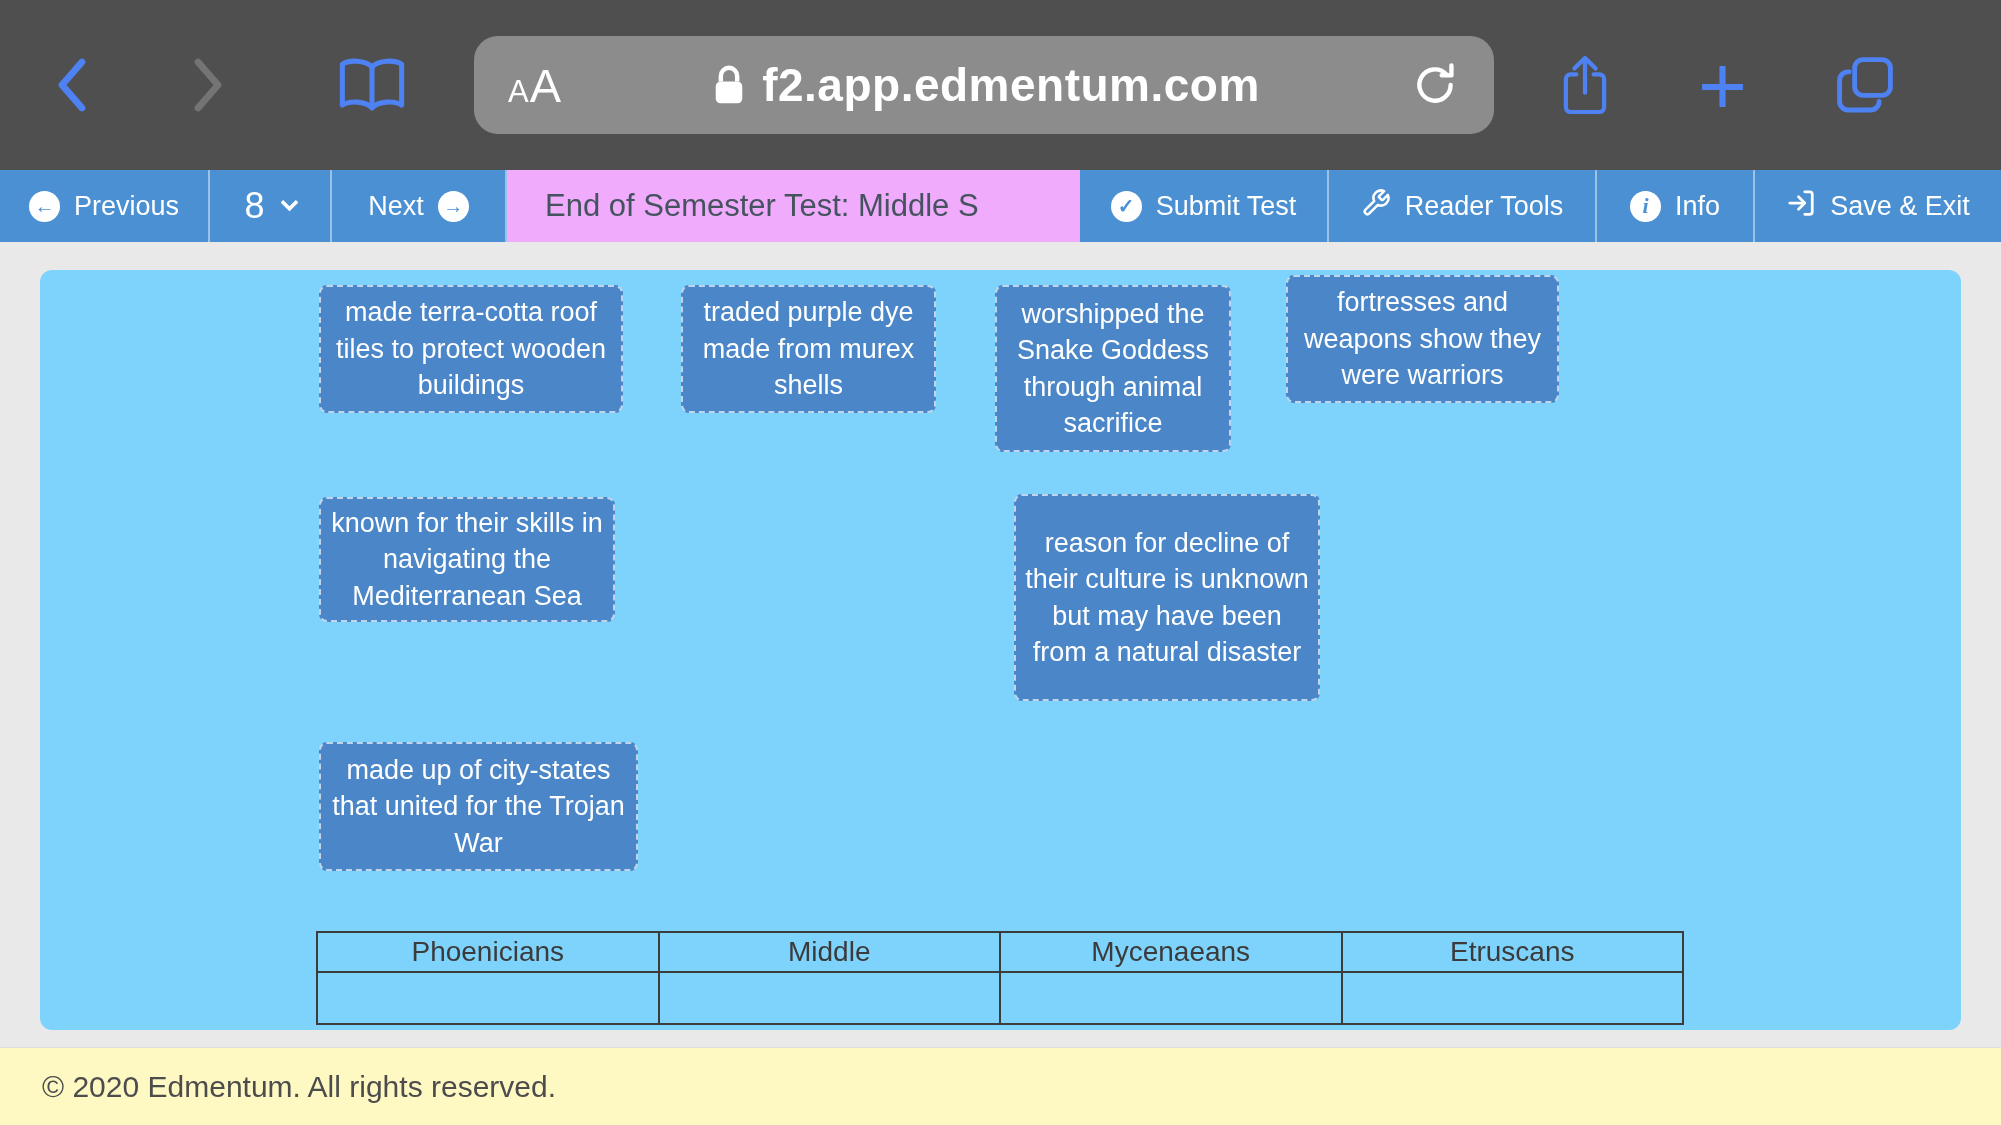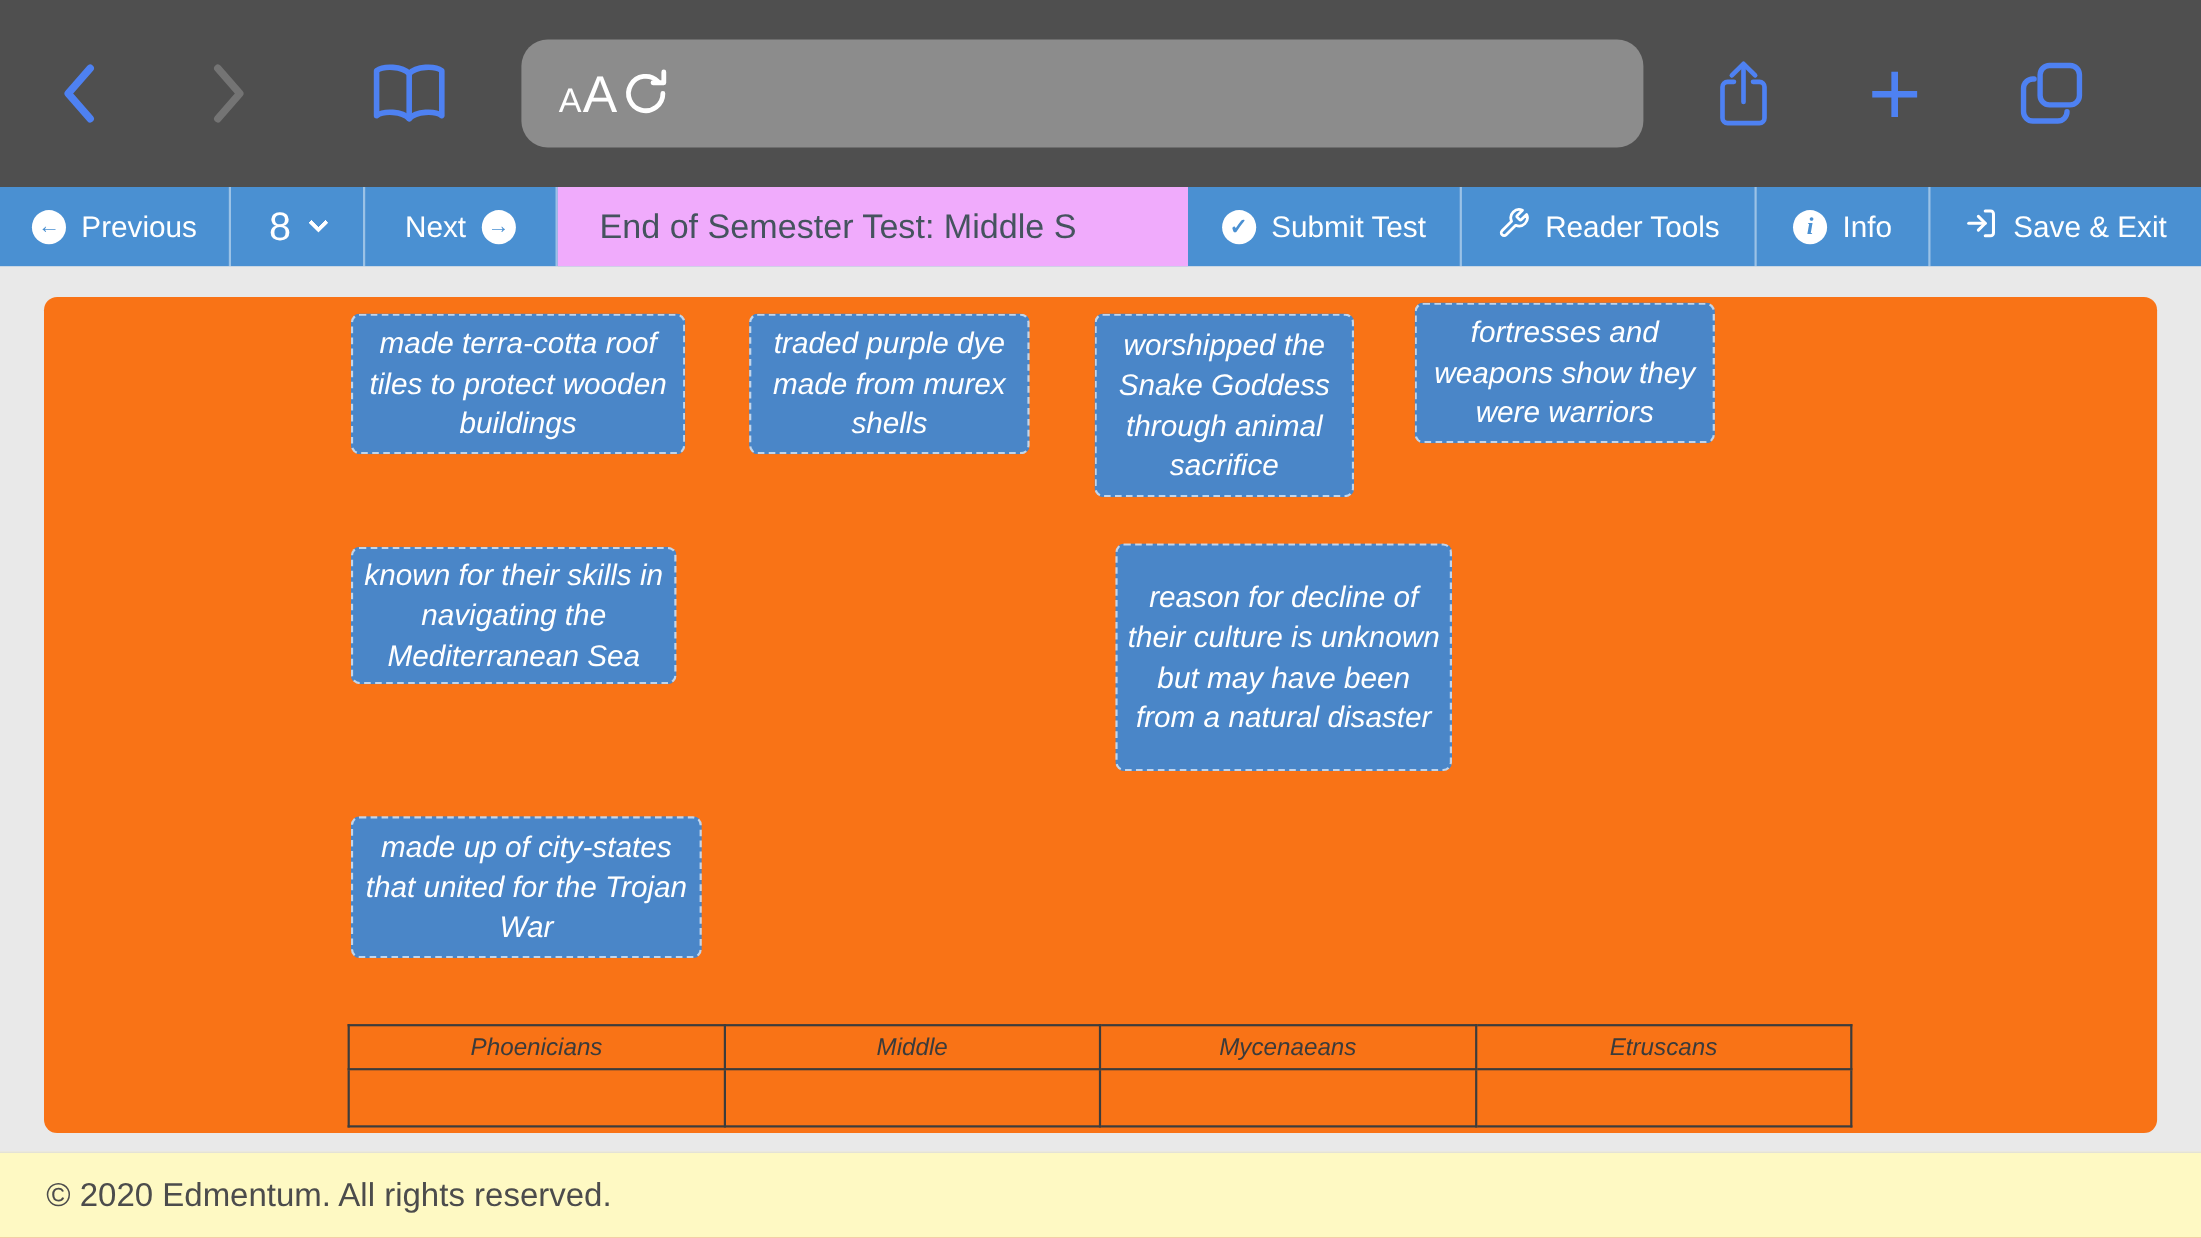--- a/index.html
+++ b/index.html
@@ -41,35 +41,35 @@
   .tb-title { flex: 1 1 auto; min-width: 0; background: #f0abfc; color: #45535e; display: flex; align-items: center;
               padding: 0 10px 0 38px; font-size: 31px; white-space: nowrap; overflow: hidden; }
   .circ { width: 31px; height: 31px; border-radius: 50%; background: #fff; color: #4a90d2;
           display: flex; align-items: center; justify-content: center; font-size: 20px; font-weight: 700; flex: none; }
   .circ-i { font-family: "Liberation Serif", serif; font-style: italic; font-size: 22px; }
   .qnum { font-size: 36px; }
   .chev-down { width: 13px; height: 13px; border-right: 4px solid #fff; border-bottom: 4px solid #fff;
                transform: rotate(45deg); margin: -8px 0 0 4px; border-radius: 1px; }
 
   
-  .card { position: relative; margin: 28px 40px 0; height: 760px; background: #f97316; border-radius: 12px; overflow: hidden; font-style: italic; }
+  .card { position: relative; margin: 28px 40px 0; height: 760px; background: #7dd3fc; border-radius: 12px; overflow: hidden; }
   .tile { position: absolute; background: #4a86c8; color: #fff; border: 2px dashed rgba(255,255,255,0.65);
           border-radius: 8px; display: flex; align-items: center; justify-content: center; text-align: center;
           font-size: 27px; line-height: 1.35; padding: 6px 8px; }
   .t1 { left: 279px; top: 15px;  width: 304px; min-height: 128px; }
   .t2 { left: 641px; top: 15px;  width: 255px; min-height: 128px; }
   .t3 { left: 955px; top: 15px;  width: 236px; min-height: 167px; }
   .t4 { left: 1246px; top: 5px; width: 273px; min-height: 128px; }
   .t5 { left: 279px; top: 227px; width: 296px; min-height: 124px; }
   .t6 { left: 631px; top: 224px; width: 288px; min-height: 166px; }
   .t7 { left: 974px; top: 224px; width: 306px; min-height: 207px; }
   .t8 { left: 279px; top: 472px; width: 319px; min-height: 129px; }
 
   .answer-table { position: absolute; left: 276px; top: 661px; width: 1368px; border-collapse: collapse; table-layout: fixed; }
-  .answer-table th { border: 2px solid #3c3c3c; height: 40px; font-size: 22px; font-weight: 400; color: #3b3b3b; padding: 0; }
+  .answer-table th { border: 2px solid #3c3c3c; height: 40px; font-size: 28px; font-weight: 400; color: #3b3b3b; padding: 0; }
   .answer-table td { border: 2px solid #3c3c3c; height: 52px; padding: 0; }
 
   
   .footer { position: absolute; left: 0; right: 0; bottom: 0; height: 78px; background: #fef9c3;
             border-top: 1px solid #ddd; display: flex; align-items: center; padding-left: 42px;
             font-size: 30px; color: #4c4c4c; }
 </style>
 </head>
 <body>
 
@@ -97,20 +97,29 @@
           <path d="M17 5.5 V24.8"></path>
         </svg>
       </span>
     </button>
 
     <div class="url-pill">
       <button class="aa nav-btn" style="color:#fff;">
         <span class="a-sm">A</span>
           <span class="a-lg">A</span>
       </button>
+      <div class="url-center">
+        <span>
+          <svg width="34" height="46" viewBox="0 0 20 27">
+            <path d="M5.2 11.5 V8.2 a4.8 4.8 0 0 1 9.6 0 V11.5" fill="none" stroke="#fff" stroke-width="2.6"></path>
+            <rect x="2.2" y="11.5" width="15.6" height="12.8" rx="2.8" fill="#fff"></rect>
+          </svg>
+        </span>
+        <span class="url-text">f2.app.edmentum.com</span>
+      </div>
       <button class="reload-btn">
         <span>
           <svg width="50" height="50" viewBox="0 0 24 24" fill="none" stroke="#fff" stroke-width="2.1" stroke-linecap="round">
             <path d="M19.5 12 a7.5 7.5 0 1 1 -2.2 -5.3"></path>
             <polyline points="19.9 2.6 19.9 7.3 15.2 7.3" stroke-linejoin="round"></polyline>
           </svg>
         </span>
       </button>
     </div>
 

